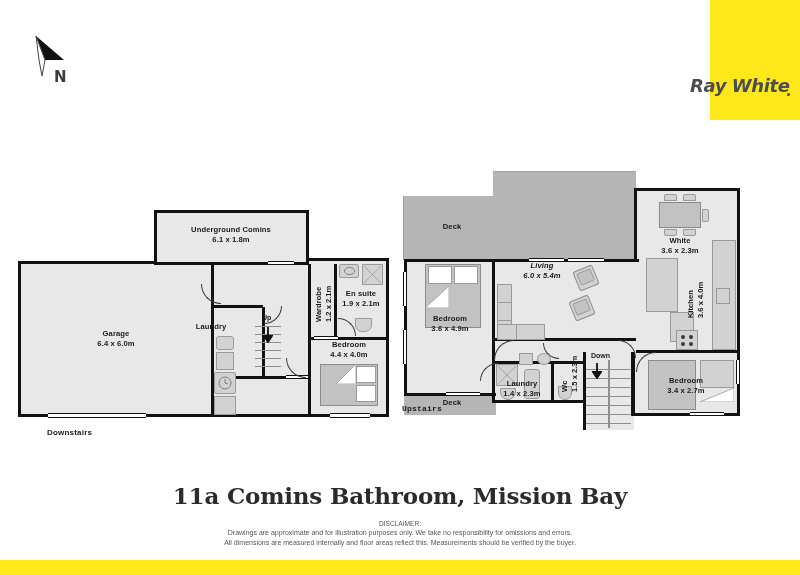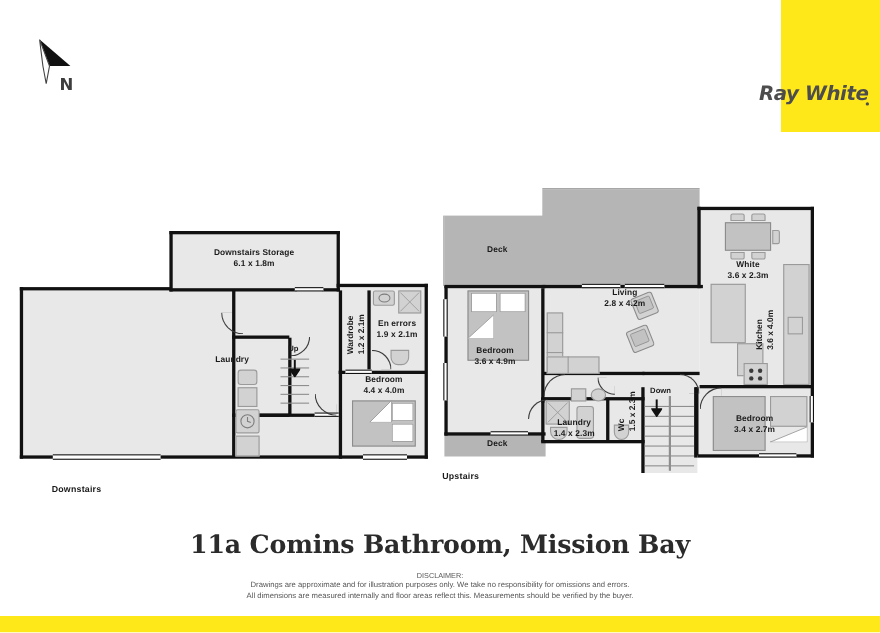--- a/index.html
+++ b/index.html
@@ -141,42 +141,46 @@
     <div class="tread" style="left:0;top:32px;width:26px;"></div>
     <div class="tread" style="left:0;top:40px;width:26px;"></div>
     <div class="tread" style="left:0;top:48px;width:26px;"></div>
   </div>
   <svg class="abs arrow" style="left:263px;top:327px;" width="10" height="16">
     <path d="M5 0 L5 10 M1 9 L5 15 L9 9 Z" stroke="#111" stroke-width="1.8" fill="#111"></path>
   </svg>
   <div class="stairlbl" style="left:262px;top:314px;">Up</div>
 
   <div class="lbl" style="left:156px;top:225px;width:150px;">
-    <span>Downstairs Storage</span>
+    <span>Underground Comins</span>
     <span class="dim">6.1 x 1.8m</span>
+  </div>
+  <div class="lbl" style="left:56px;top:329px;width:120px;">
+    <span>Garage</span>
+    <span class="dim">6.4 x 6.0m</span>
   </div>
   <div class="lbl" style="left:178px;top:322px;width:66px;">
     <span>Laundry</span>
   </div>
   <div class="lblv" style="left:314px;top:322px;">
     <span>Wardrobe</span>
   </div>
   <div class="lblv" style="left:324px;top:322px;">
     <span>1.2 x 2.1m</span>
   </div>
   <div class="lbl" style="left:334px;top:289px;width:54px;">
-    <span>En errors</span>
+    <span>En suite</span>
     <span class="dim">1.9 x 2.1m</span>
   </div>
   <div class="lbl" style="left:310px;top:340px;width:78px;">
     <span>Bedroom</span>
     <span class="dim">4.4 x 4.0m</span>
   </div>
 
-  <div class="floorlbl" style="left:47px;top:440px;">Downstairs</div>
+  <div class="floorlbl" style="left:47px;top:428px;">Downstairs</div>
 </div>
 
 <div class="abs" style="left:0;top:0;width:800px;height:460px;">
 
   <div class="deck" style="left:404px;top:196px;width:96px;height:64px;"></div>
   <div class="deck" style="left:493px;top:172px;width:143px;height:88px;"></div>
   <div class="deck" style="left:404px;top:393px;width:92px;height:22px;"></div>
 
   <div class="room" style="left:406px;top:262px;width:88px;height:132px;"></div>
   <div class="room" style="left:494px;top:262px;width:142px;height:100px;"></div>
@@ -304,23 +308,23 @@
   <div class="lbl" style="left:412px;top:222px;width:80px;">
     <span>Deck</span>
   </div>
   <div class="lbl" style="left:412px;top:398px;width:80px;">
     <span>Deck</span>
   </div>
   <div class="lbl" style="left:406px;top:314px;width:88px;">
     <span>Bedroom</span>
     <span class="dim">3.6 x 4.9m</span>
   </div>
-  <div class="lbl" style="left:523px;top:261px;width:90px;">
+  <div class="lbl" style="left:497px;top:261px;width:90px;font-style:italic;">
     <span>Living</span>
-    <span class="dim">2.8 x 4.2m</span>
+    <span class="dim">6.0 x 5.4m</span>
   </div>
   <div class="lbl" style="left:640px;top:236px;width:80px;">
     <span>White</span>
     <span class="dim">3.6 x 2.3m</span>
   </div>
   <div class="lblv" style="left:686px;top:318px;">
     <span>Kitchen</span>
   </div>
   <div class="lblv" style="left:696px;top:318px;">
     <span>3.6 x 4.0m</span>
@@ -333,21 +337,21 @@
     <span>Wc</span>
   </div>
   <div class="lblv" style="left:570px;top:392px;">
     <span>1.5 x 2.3m</span>
   </div>
   <div class="lbl" style="left:634px;top:376px;width:104px;">
     <span>Bedroom</span>
     <span class="dim">3.4 x 2.7m</span>
   </div>
 
-  <div class="floorlbl" style="left:402px;top:428px;">Upstairs</div>
+  <div class="floorlbl" style="left:402px;top:404px;font-family:Liberation Mono, monospace;">Upstairs</div>
 </div>
 
 <div class="abs" id="plan-title">11a Comins Bathroom, Mission Bay</div>
 <div class="abs" id="disclaimer">
   <div class="dh">DISCLAIMER:</div>
   <div class="dl">Drawings are approximate and for illustration purposes only. We take no responsibility for omissions and errors.</div>
   <div class="dl">All dimensions are measured internally and floor areas reflect this. Measurements should be verified by the buyer.</div>
 </div>
 
 </body></html>

